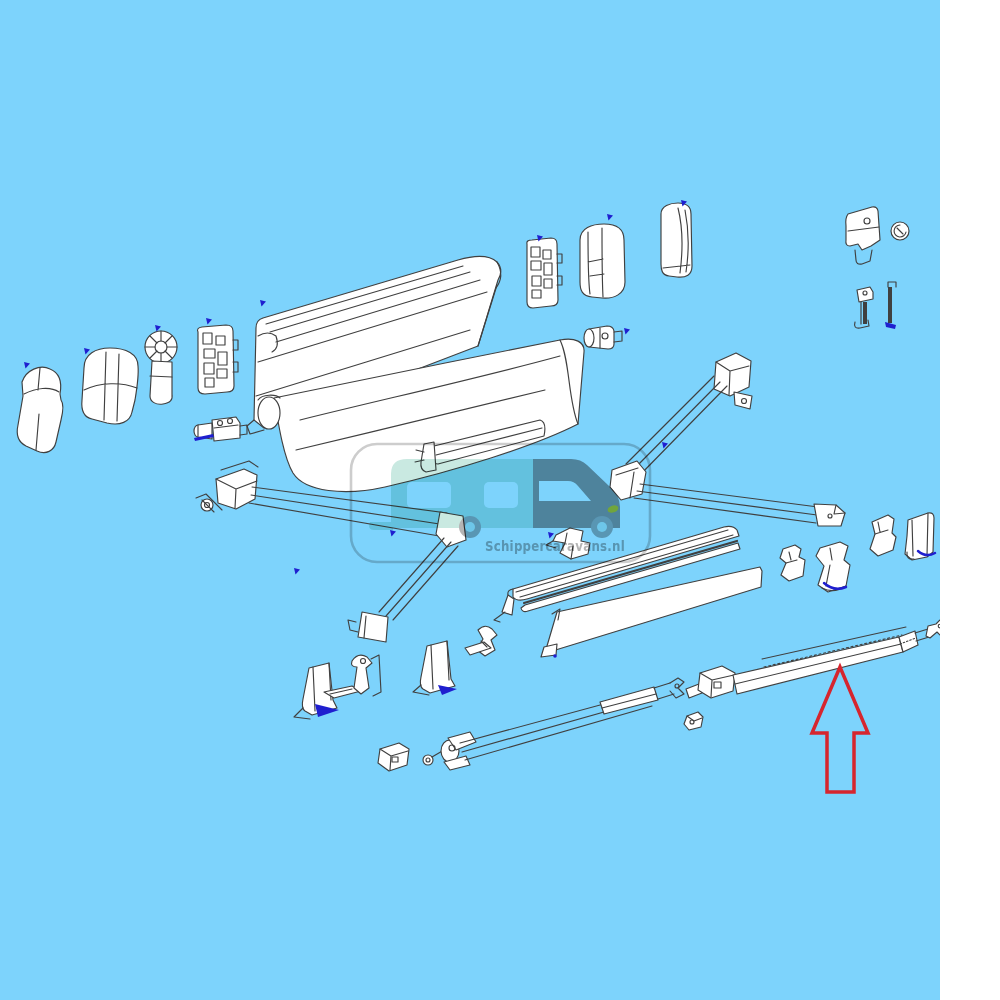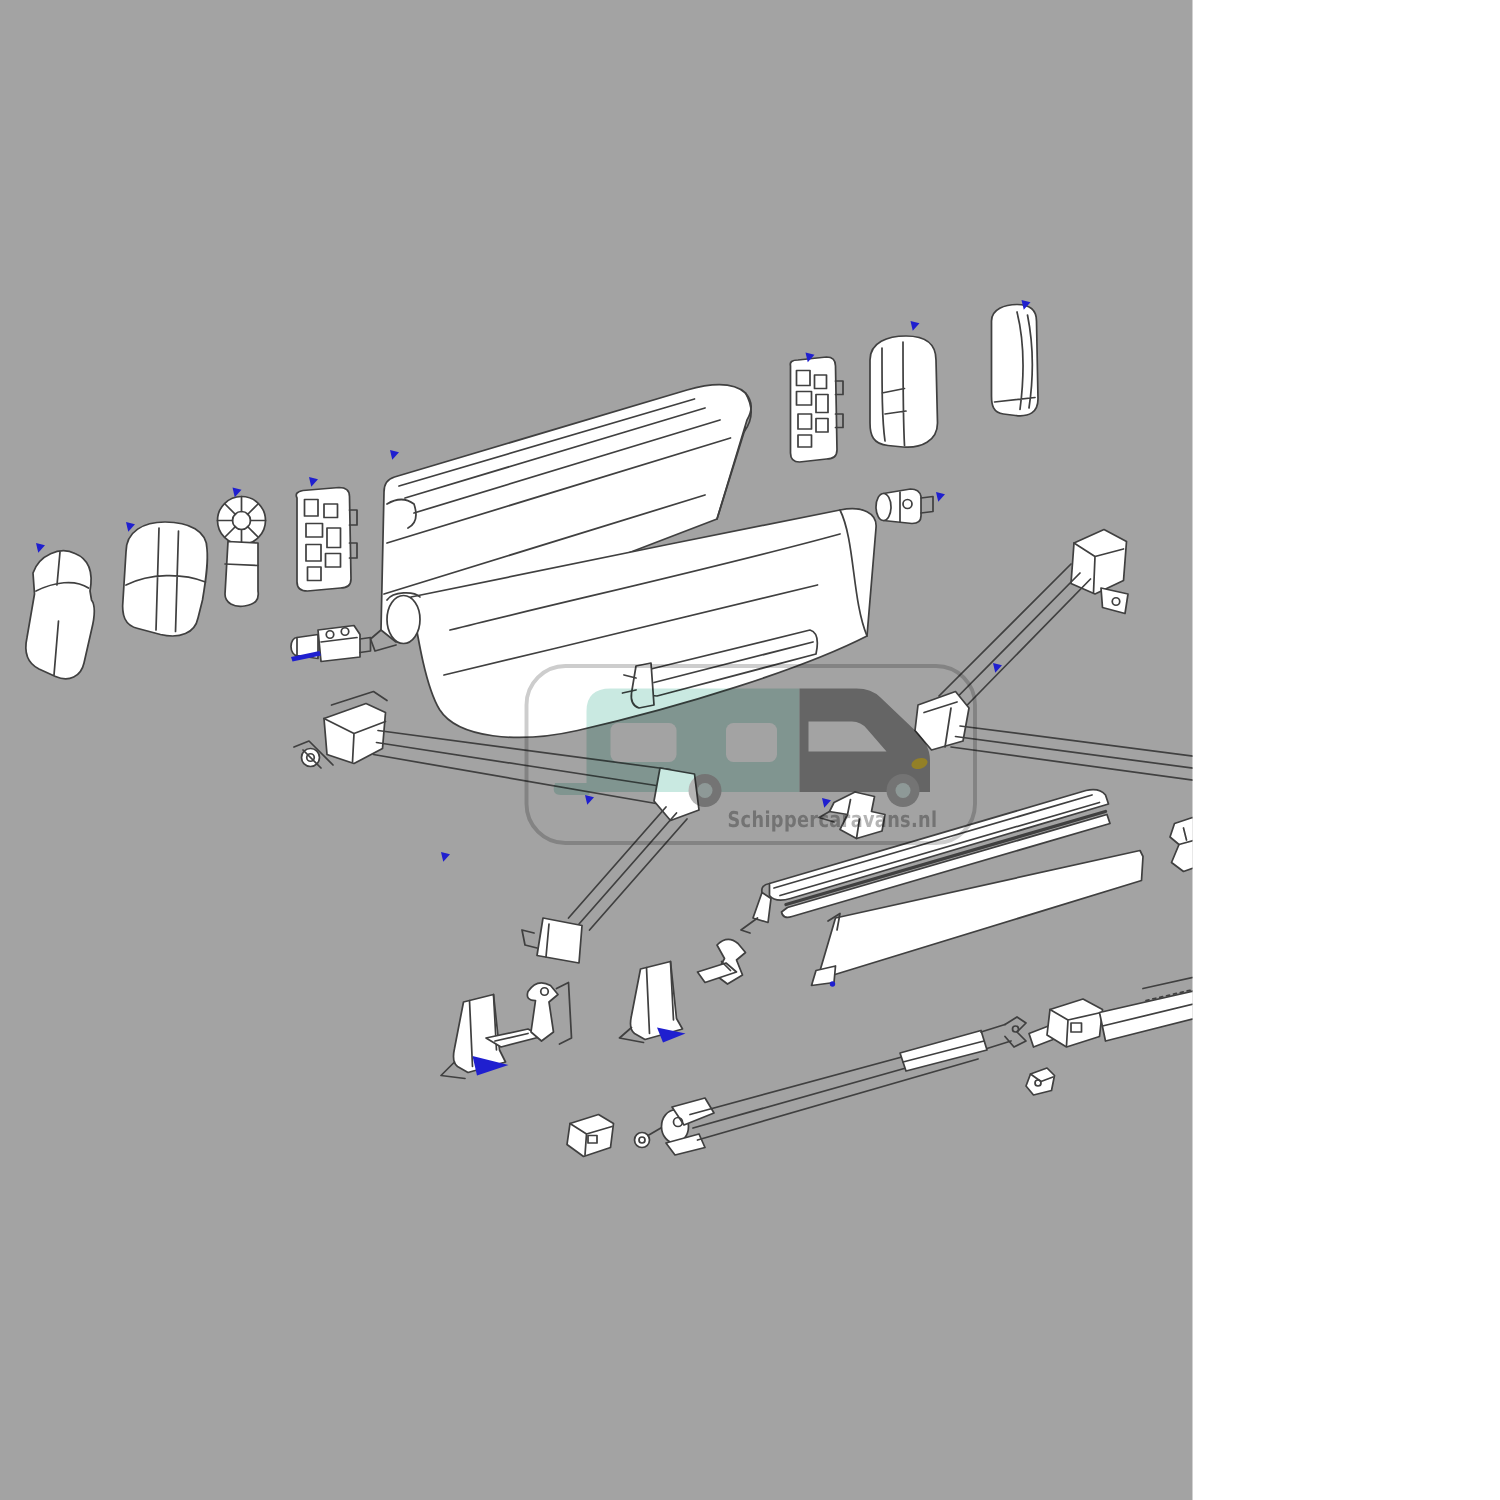--- a/index.html
+++ b/index.html
@@ -1,16 +1,16 @@
 <!DOCTYPE html>
 <html><head>
 <meta charset="utf-8">
 <style>
   html,body{margin:0;padding:0;background:#ffffff;}
-  .stage{position:relative;width:795px;height:1000px;background:#a3a3a3;overflow:hidden;
+  .stage{position:relative;width:940px;height:1000px;background:#7dd3fc;overflow:hidden;
          font-family:"DejaVu Sans","Liberation Sans",sans-serif;}
   svg{display:block;}
   .lineart path,.lineart line,.lineart ellipse,.lineart circle,.lineart rect,.lineart polyline{
       stroke:#404040;stroke-width:1.15;fill:none;stroke-linejoin:round;stroke-linecap:round;}
   .lineart .wf{fill:#ffffff;}
   .lineart .dk{fill:#404040;stroke:none;}
   .lineart .thick{stroke-width:2.2;}
   .wm{mix-blend-mode:multiply;}
   .wm-text{font-size:14.5px;font-weight:600;letter-spacing:.3px;}
 </style>

